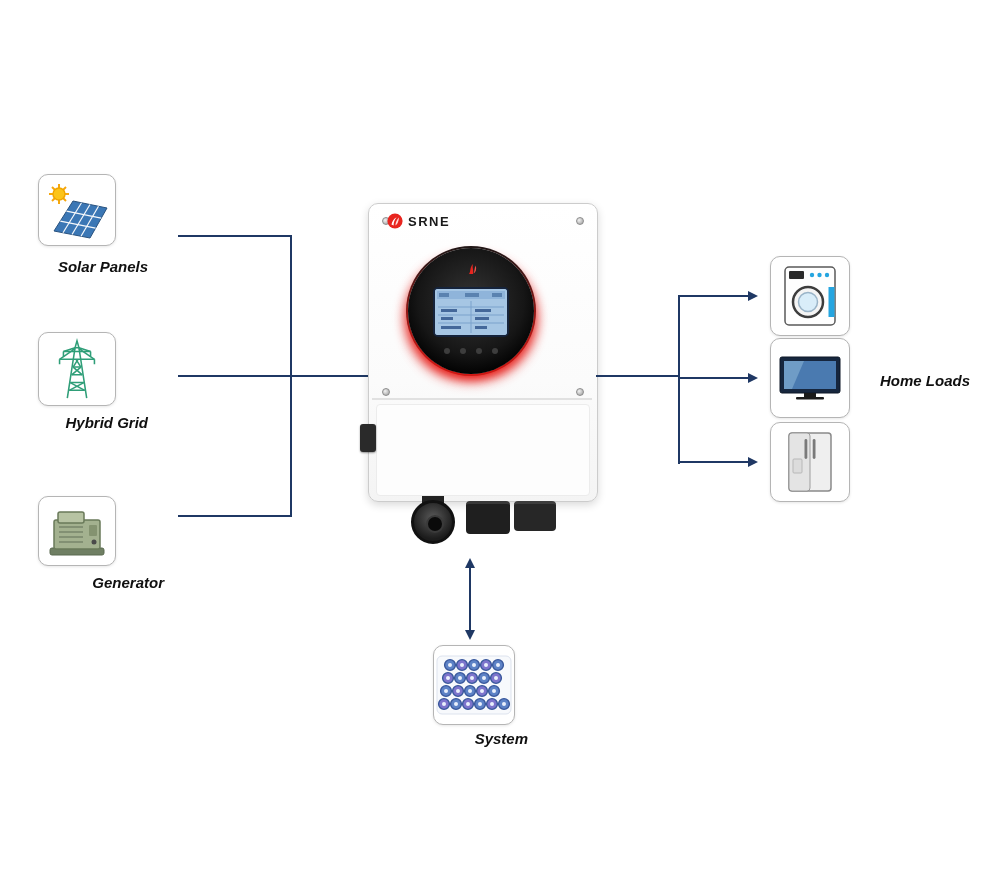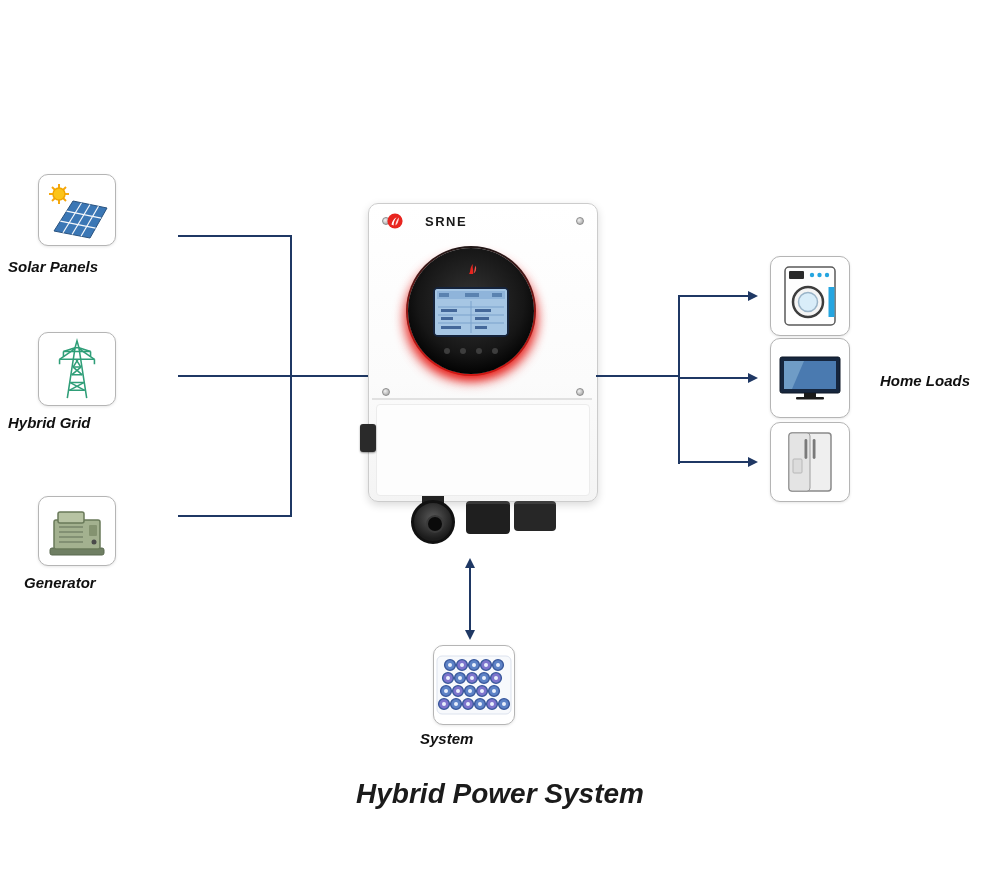--- a/index.html
+++ b/index.html
@@ -2,34 +2,34 @@
 <html style="--line: #1f3864; --accent-red: #e8251f; --lcd-blue: #a6c6e4;"><head>
 <meta charset="utf-8">
 <style>
   html,body{margin:0;padding:0;background:#fff;}
   .canvas{position:relative;width:1000px;height:875px;background:#ffffff;font-family:"Liberation Sans",sans-serif;overflow:hidden;}
 
   
   .icon-box{position:absolute;background:#fff;border:1px solid #b5b5b5;border-radius:10px;display:flex;align-items:center;justify-content:center;box-shadow:0 1px 3px rgba(0,0,0,.10);box-sizing:border-box;}
 
   
-  .diagram-label{position:absolute;font-size:15px;font-weight:bold;font-style:italic;color:#101010;text-align:left;}
+  .diagram-label{position:absolute;font-size:15px;font-weight:bold;font-style:italic;color:#101010;text-align:right;}
   .title{position:absolute;left:0;top:778px;width:100%;text-align:center;font-size:28px;font-weight:bold;font-style:italic;color:#1b1b1b;}
 
   
   .hline{position:absolute;height:2px;background:var(--line,#1f3864);}
   .vline{position:absolute;width:2px;background:var(--line,#1f3864);}
   .arrow-right{position:absolute;width:0;height:0;border-top:5px solid transparent;border-bottom:5px solid transparent;border-left:10px solid var(--line,#1f3864);}
   .arrow-up{position:absolute;width:0;height:0;border-left:5px solid transparent;border-right:5px solid transparent;border-bottom:10px solid var(--line,#1f3864);}
   .arrow-down{position:absolute;width:0;height:0;border-left:5px solid transparent;border-right:5px solid transparent;border-top:10px solid var(--line,#1f3864);}
 
   
   .inverter{position:absolute;left:368px;top:203px;width:228px;height:297px;background:linear-gradient(180deg,#ffffff 0%,#fbfbfb 60%,#f4f4f4 100%);border:1px solid #cccccc;border-radius:10px;box-shadow:0 3px 8px rgba(0,0,0,.15);}
   .screw{position:absolute;width:8px;height:8px;border-radius:50%;background:radial-gradient(circle at 35% 35%,#f2f2f2,#9a9a9a);border:1px solid #8d8d8d;box-sizing:border-box;}
-  .brand{position:absolute;left:18px;top:9px;display:flex;align-items:center;gap:22px;}
+  .brand{position:absolute;left:18px;top:9px;display:flex;align-items:center;gap:5px;}
   .brand-text{font-size:13px;font-weight:bold;letter-spacing:1.5px;color:#1a1a1a;}
   .display{position:absolute;left:39px;top:44px;width:126px;height:126px;border-radius:50%;
     background:radial-gradient(circle at 50% 42%,#343434 0%,#161616 55%,#000 78%,#1d1d1d 100%);
     box-shadow:0 8px 14px -2px rgba(230,25,20,.85),-7px 7px 12px -4px rgba(230,25,20,.75),7px 7px 12px -4px rgba(230,25,20,.75),0 0 0 2px #1a1a1a;}
   .flame{position:absolute;left:55px;top:12px;}
   .lcd{position:absolute;left:25px;top:39px;width:76px;height:50px;border-radius:5px;border:2px solid #15233b;overflow:hidden;background:var(--lcd-blue,#a6c6e4);box-sizing:border-box;}
   .btn-dot{position:absolute;width:6px;height:6px;border-radius:50%;background:#3d3d3d;top:100px;}
   .divider{position:absolute;left:3px;top:194px;width:220px;height:2px;background:#e1e1e1;}
   .lower-panel{position:absolute;left:7px;top:200px;width:212px;height:90px;border:1px solid #ececec;border-radius:4px;background:#fdfdfd;}
 
@@ -270,15 +270,14 @@
           <circle cx="20" cy="50" r="2"></circle>
           <circle cx="32" cy="50" r="2"></circle>
           <circle cx="44" cy="50" r="2"></circle>
           <circle cx="56" cy="50" r="2"></circle>
           <circle cx="68" cy="50" r="2"></circle>
       </g>
     </svg>
   </div>
   <div class="diagram-label" style="left:420px;top:730px;width:108px">System</div>
 
-  <div class="title">Hybrid Power System</div>
 
 </div>
 
 </body></html>

